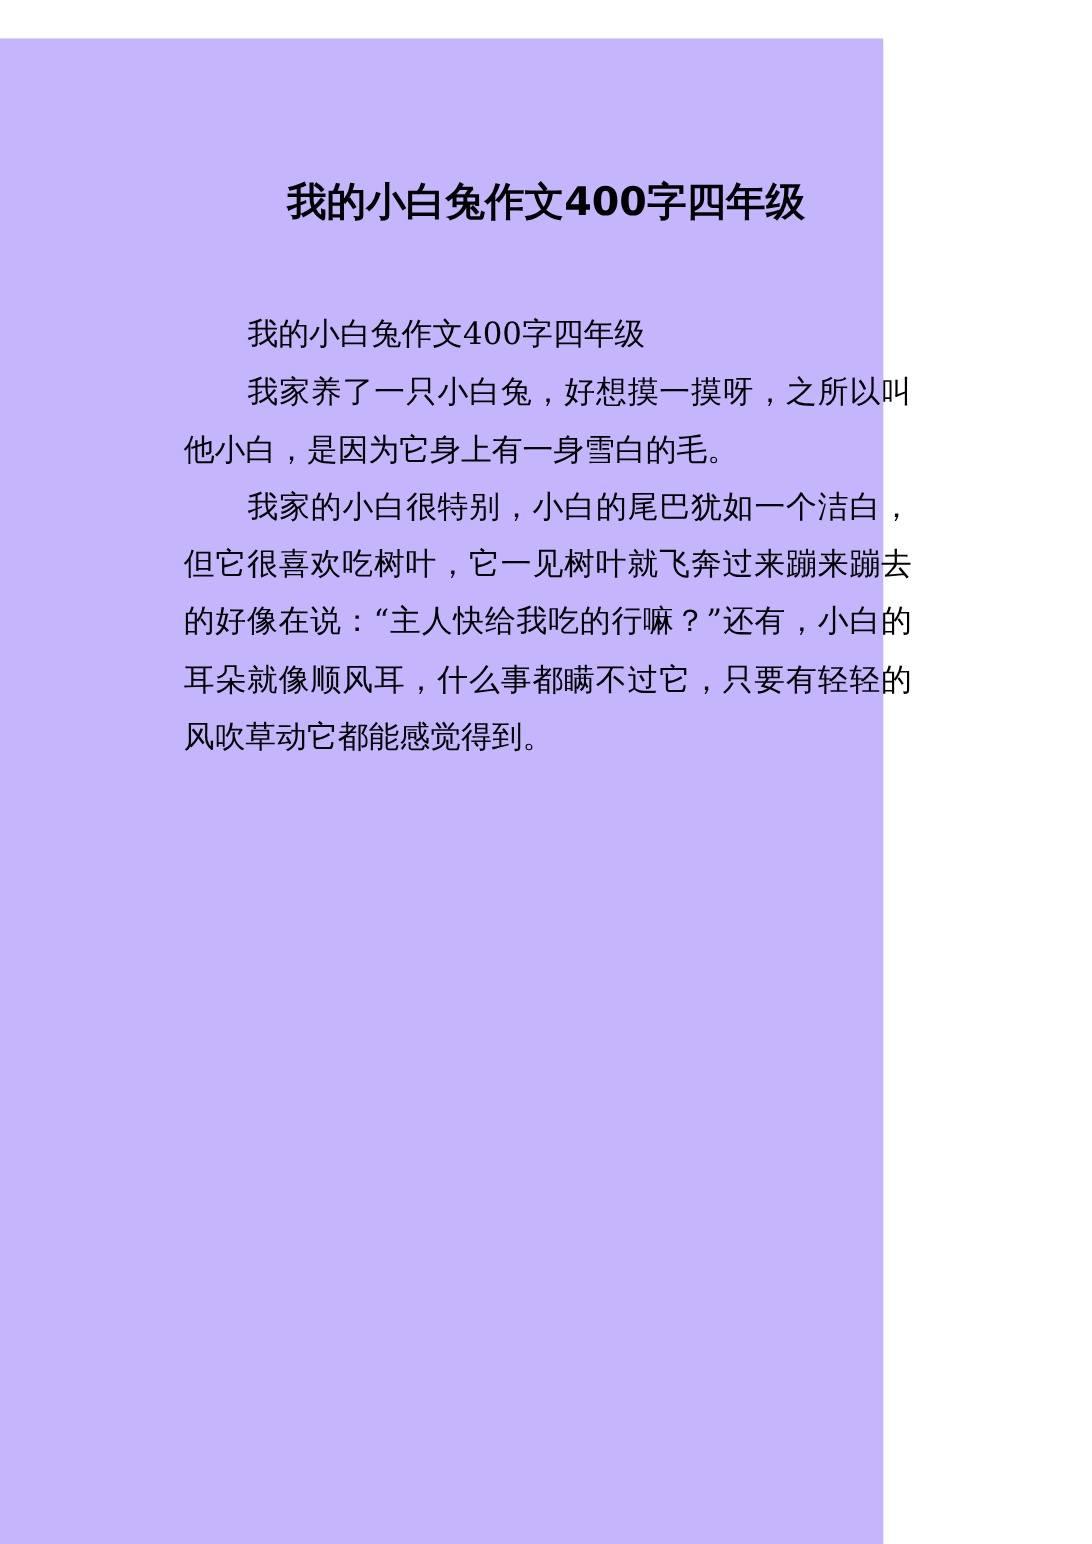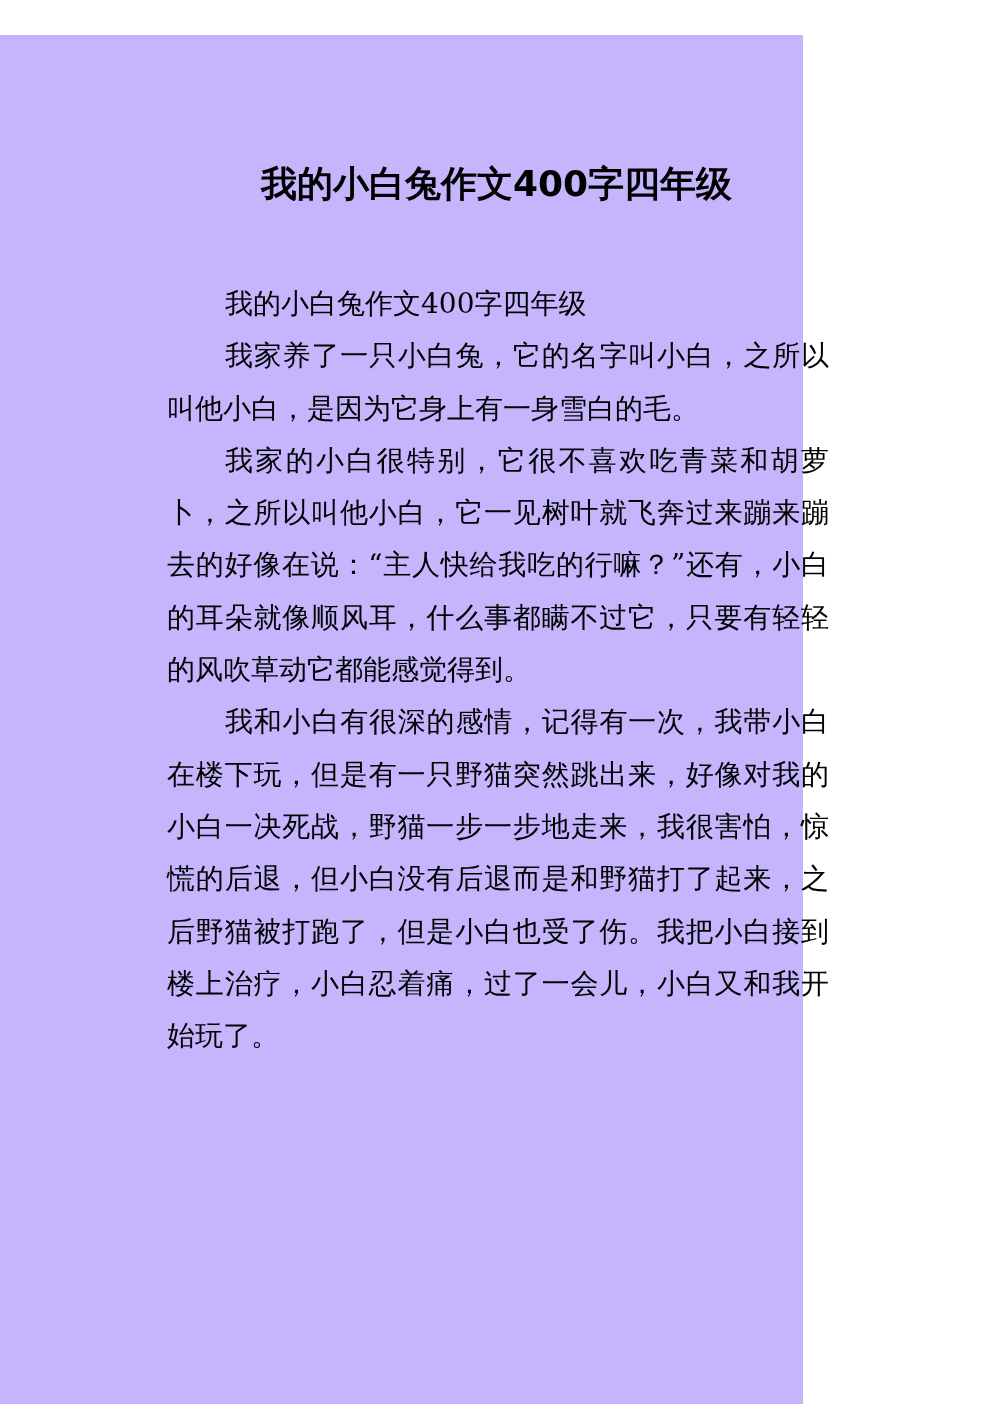--- a/index.html
+++ b/index.html
@@ -52,17 +52,16 @@
       word-break: break-all;
     }
   </style>
 </head>
 <body>
 
 <div class="page">
   <h1 class="title">我的小白兔作文400字四年级</h1>
   <div class="body">
     <p>我的小白兔作文400字四年级</p>
-    <p>我家养了一只小白兔，它的名字叫小白，之所以叫他小白，是因为它身上有一身雪白的毛。</p>
-    <p>我家的小白很特别，它很不喜欢吃青菜和胡萝卜，之所以叫他小白，它一见树叶就飞奔过来蹦来蹦去的好像在说：“主人快给我吃的行嘛？”还有，小白的耳朵就像顺风耳，什么事都瞒不过它，只要有轻轻的风吹草动它都能感觉得到。</p>
-    <p>我和小白有很深的感情，记得有一次，我带小白在楼下玩，但是有一只野猫突然跳出来，好像对我的小白一决死战，野猫一步一步地走来，我很害怕，惊慌的后退，但小白没有后退而是和野猫打了起来，之后野猫被打跑了，但是小白也受了伤。我把小白接到楼上治疗，小白忍着痛，过了一会儿，小白又和我开始玩了。</p>
+    <p>我家养了一只小白兔，好想摸一摸呀，之所以叫他小白，是因为它身上有一身雪白的毛。</p>
+    <p>我家的小白很特别，小白的尾巴犹如一个洁白，但它很喜欢吃树叶，它一见树叶就飞奔过来蹦来蹦去的好像在说：“主人快给我吃的行嘛？”还有，小白的耳朵就像顺风耳，什么事都瞒不过它，只要有轻轻的风吹草动它都能感觉得到。</p>
   </div>
 </div>
 
 </body></html>

